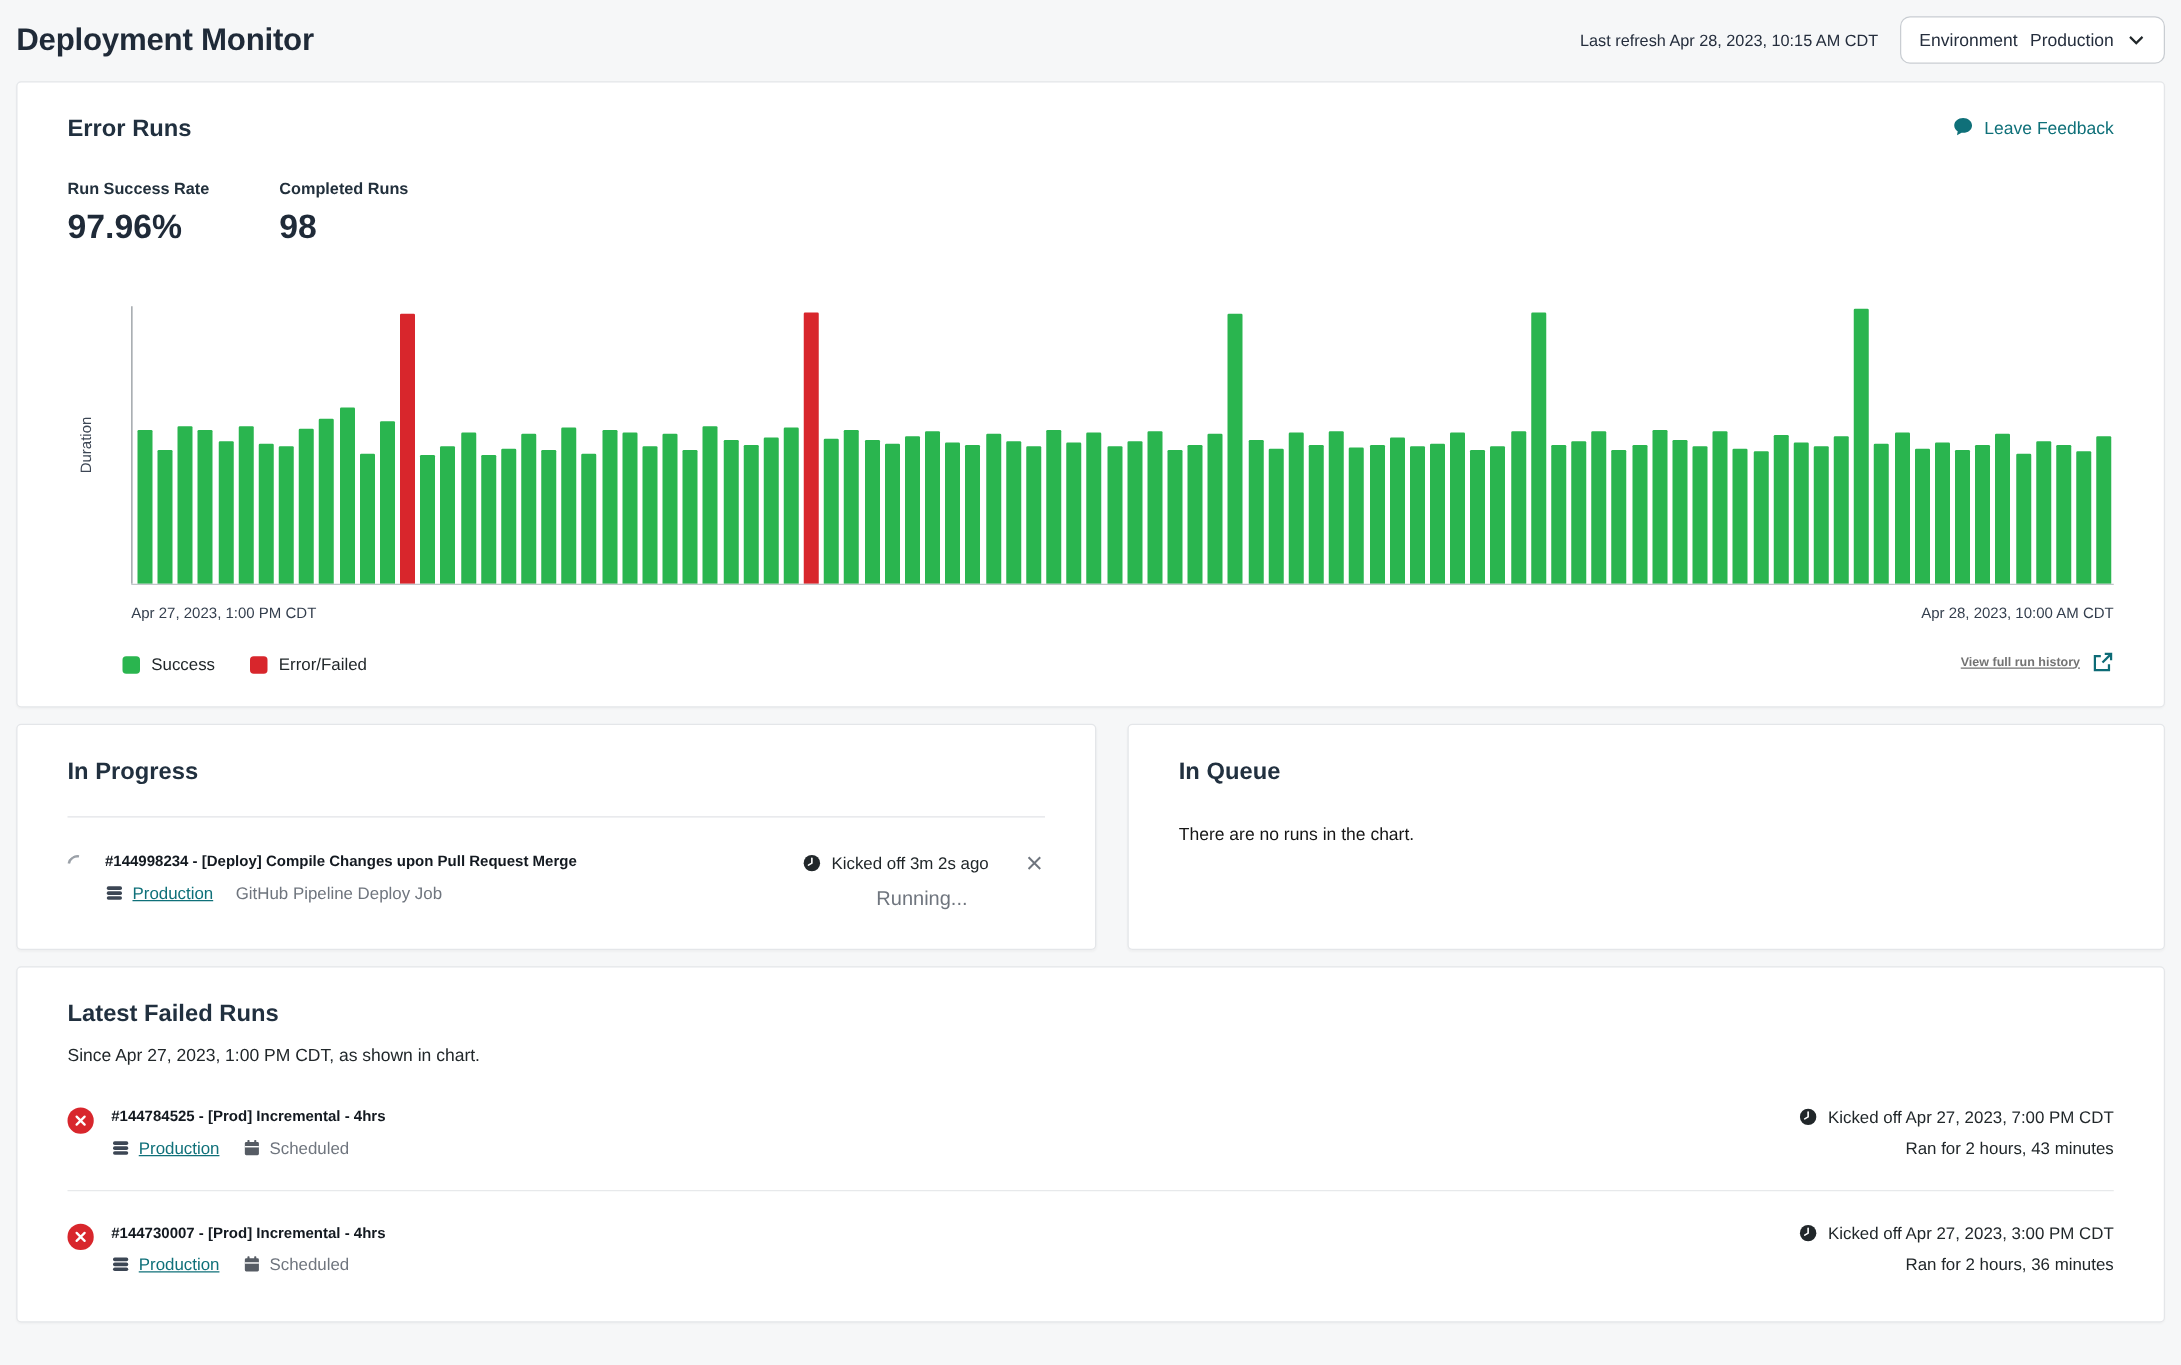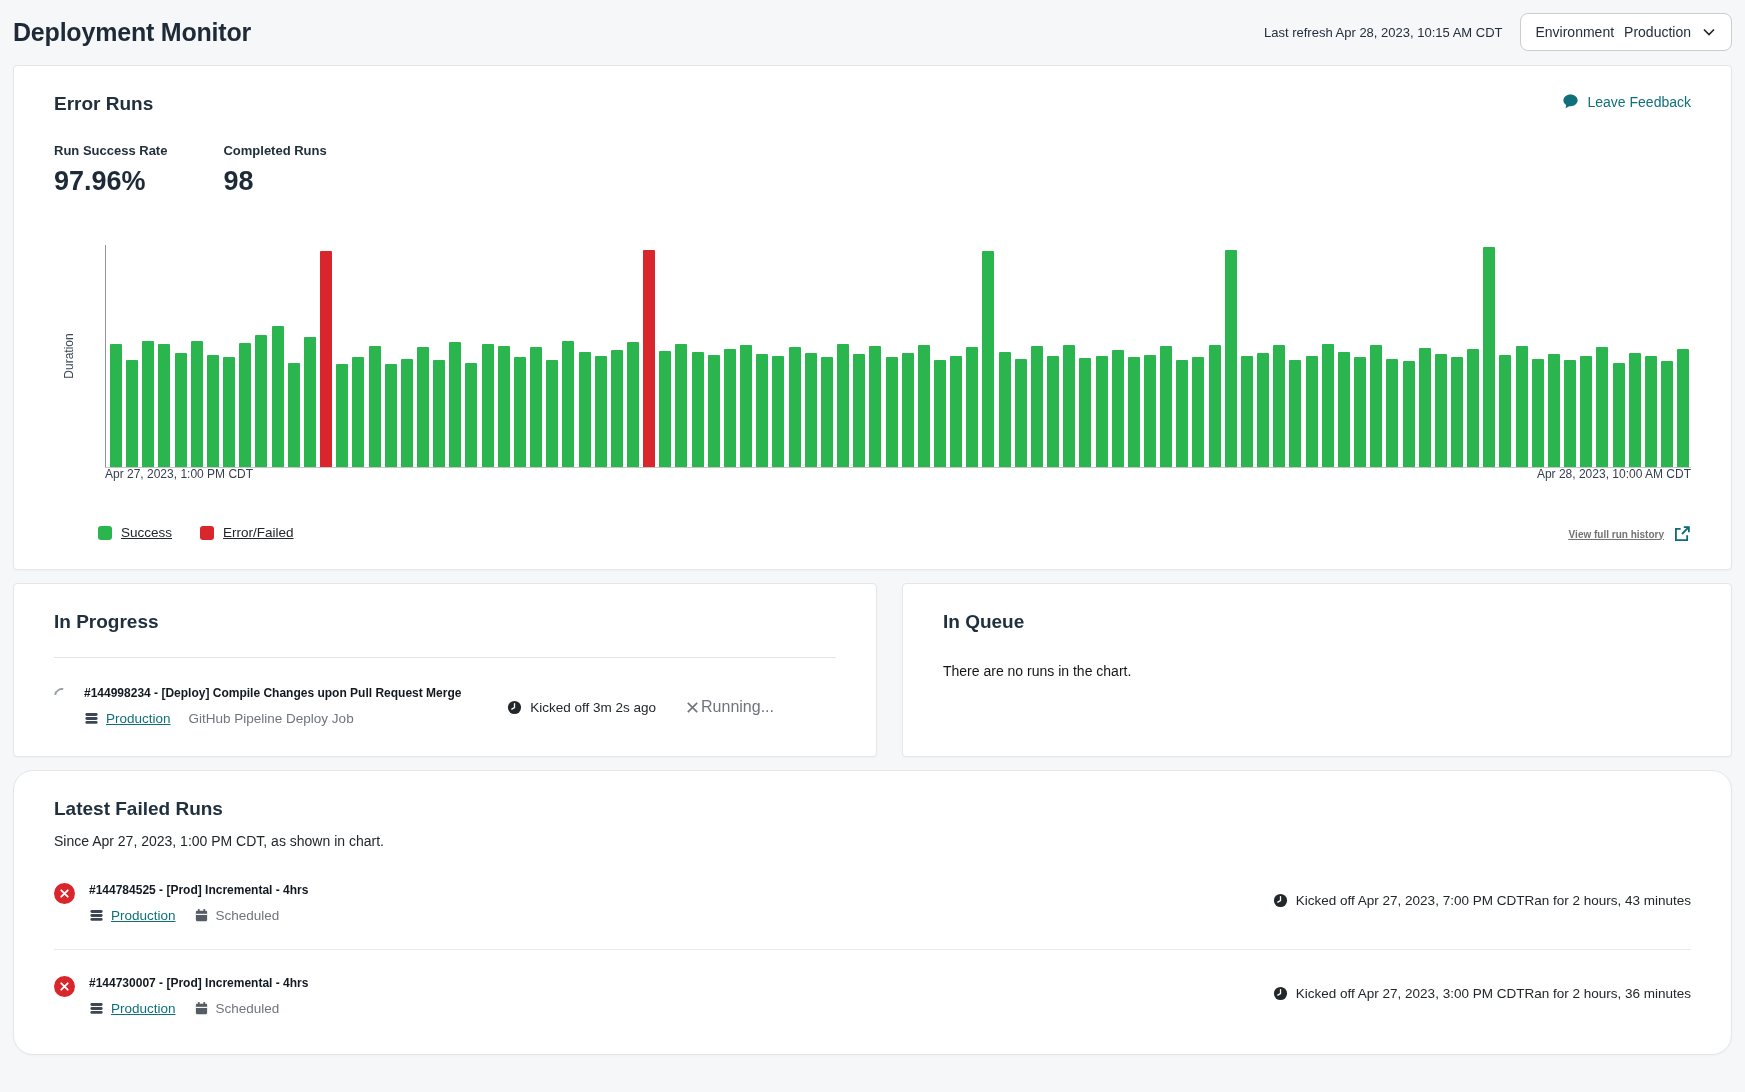--- a/index.html
+++ b/index.html
@@ -46,22 +46,22 @@
   .y-ticks { position: absolute; left: 0; top: 0; width: 44px; height: 222px; }
   .ytick { position: absolute; right: 4px; transform: translateY(-50%); font-size: 11.5px; color: #21272a; white-space: nowrap; }
   .plot {
     margin-left: 51px; height: 222px; position: relative;
     border-left: 1px solid #8f959b;
     display: flex; align-items: flex-end; justify-content: space-between;
     padding: 0 1px 0 4px;
   }
   .plot::after { content: ""; position: absolute; left: -1px; right: 0; bottom: -1px; height: 1px; background: #c2c6ca; }
   .bar { width: 12px; border-radius: 1px 1px 0 0; }
-  .x-labels { margin-left: 51px; display: flex; justify-content: space-between; font-size: 12px; color: #343f4e; margin-top: 0; }
-  .chart-footer { display: flex; justify-content: space-between; align-items: flex-start; margin-top: 44px; text-decoration: underline; }
+  .x-labels { margin-left: 51px; display: flex; justify-content: space-between; font-size: 12px; color: #343f4e; margin-top: 16px; }
+  .chart-footer { display: flex; justify-content: space-between; align-items: flex-end; margin-top: 24px; }
   .legend { display: flex; gap: 28px; margin-left: 44px; }
   .legend-item { display: flex; align-items: center; gap: 9px; font-size: 13.5px; color: #21272a; }
   .legend-swatch { width: 14px; height: 14px; border-radius: 3px; }
   .history-link { display: flex; align-items: center; gap: 9px; color: #737373; font-size: 10px; font-weight: bold; cursor: pointer; }
   .history-link span { text-decoration: underline; }
   
   .mid-row { display: flex; gap: 25px; margin: 13px; }
   .in-progress { width: 864px; padding: 27px 40px 30px 40px; }
   .in-queue { flex: 1; padding: 27px 40px 30px 40px; }
   .divider { border-bottom: 1px solid #e2e4e7; margin-top: 24px; }
@@ -70,28 +70,28 @@
   .spinner {
     width: 16px; height: 16px; border-radius: 50%; margin-top: 2px;
     border: 2px solid transparent; border-top-color: #9ba1a8;
     transform: rotate(-35deg);
   }
   .run-main { margin-left: 14px; flex: 1; }
   .run-title { font-size: 12px; font-weight: bold; color: #131920; }
   .meta-row { display: flex; align-items: center; gap: 18px; margin-top: 11px; }
   .meta-item { display: flex; align-items: center; gap: 7px; font-size: 13.5px; color: #6f757e; }
   .env-link { color: #0f7079; text-decoration: underline; cursor: pointer; }
-  .run-side { display: flex; align-items: flex-end; }
+  .run-side { display: flex; flex-direction: column; align-items: flex-end; }
   .side-top { display: flex; align-items: center; }
   .kicked { display: flex; align-items: center; gap: 8px; font-size: 13.5px; color: #21272a; }
   .close-btn { margin-left: 28px; cursor: pointer; display: flex; align-items: center; }
   .running-text { font-size: 16px; color: #6f757e; margin-top: 12px; margin-right: 62px; }
   .ran-for { font-size: 13.5px; color: #21272a; margin-top: 10px; }
   
-  .failed-card { margin: 0 13px 13px 13px; padding: 27px 40px 38px 40px; border-radius: 20px; }
+  .failed-card { margin: 0 13px 13px 13px; padding: 27px 40px 38px 40px; }
   .failed-sub { font-size: 14px; color: #21272a; margin-top: 13px; }
   .failed-row { display: flex; margin-top: 34px; align-items: flex-start; }
   .failed-row + .row-divider { border-bottom: 1px solid #e7e9eb; margin-top: 26px; }
   .row-divider + .failed-row { margin-top: 26px; }
   .error-badge {
     width: 21px; height: 21px; border-radius: 50%; background: #d8262c;
     display: flex; align-items: center; justify-content: center; flex-shrink: 0;
   }
 </style>
 </head>

